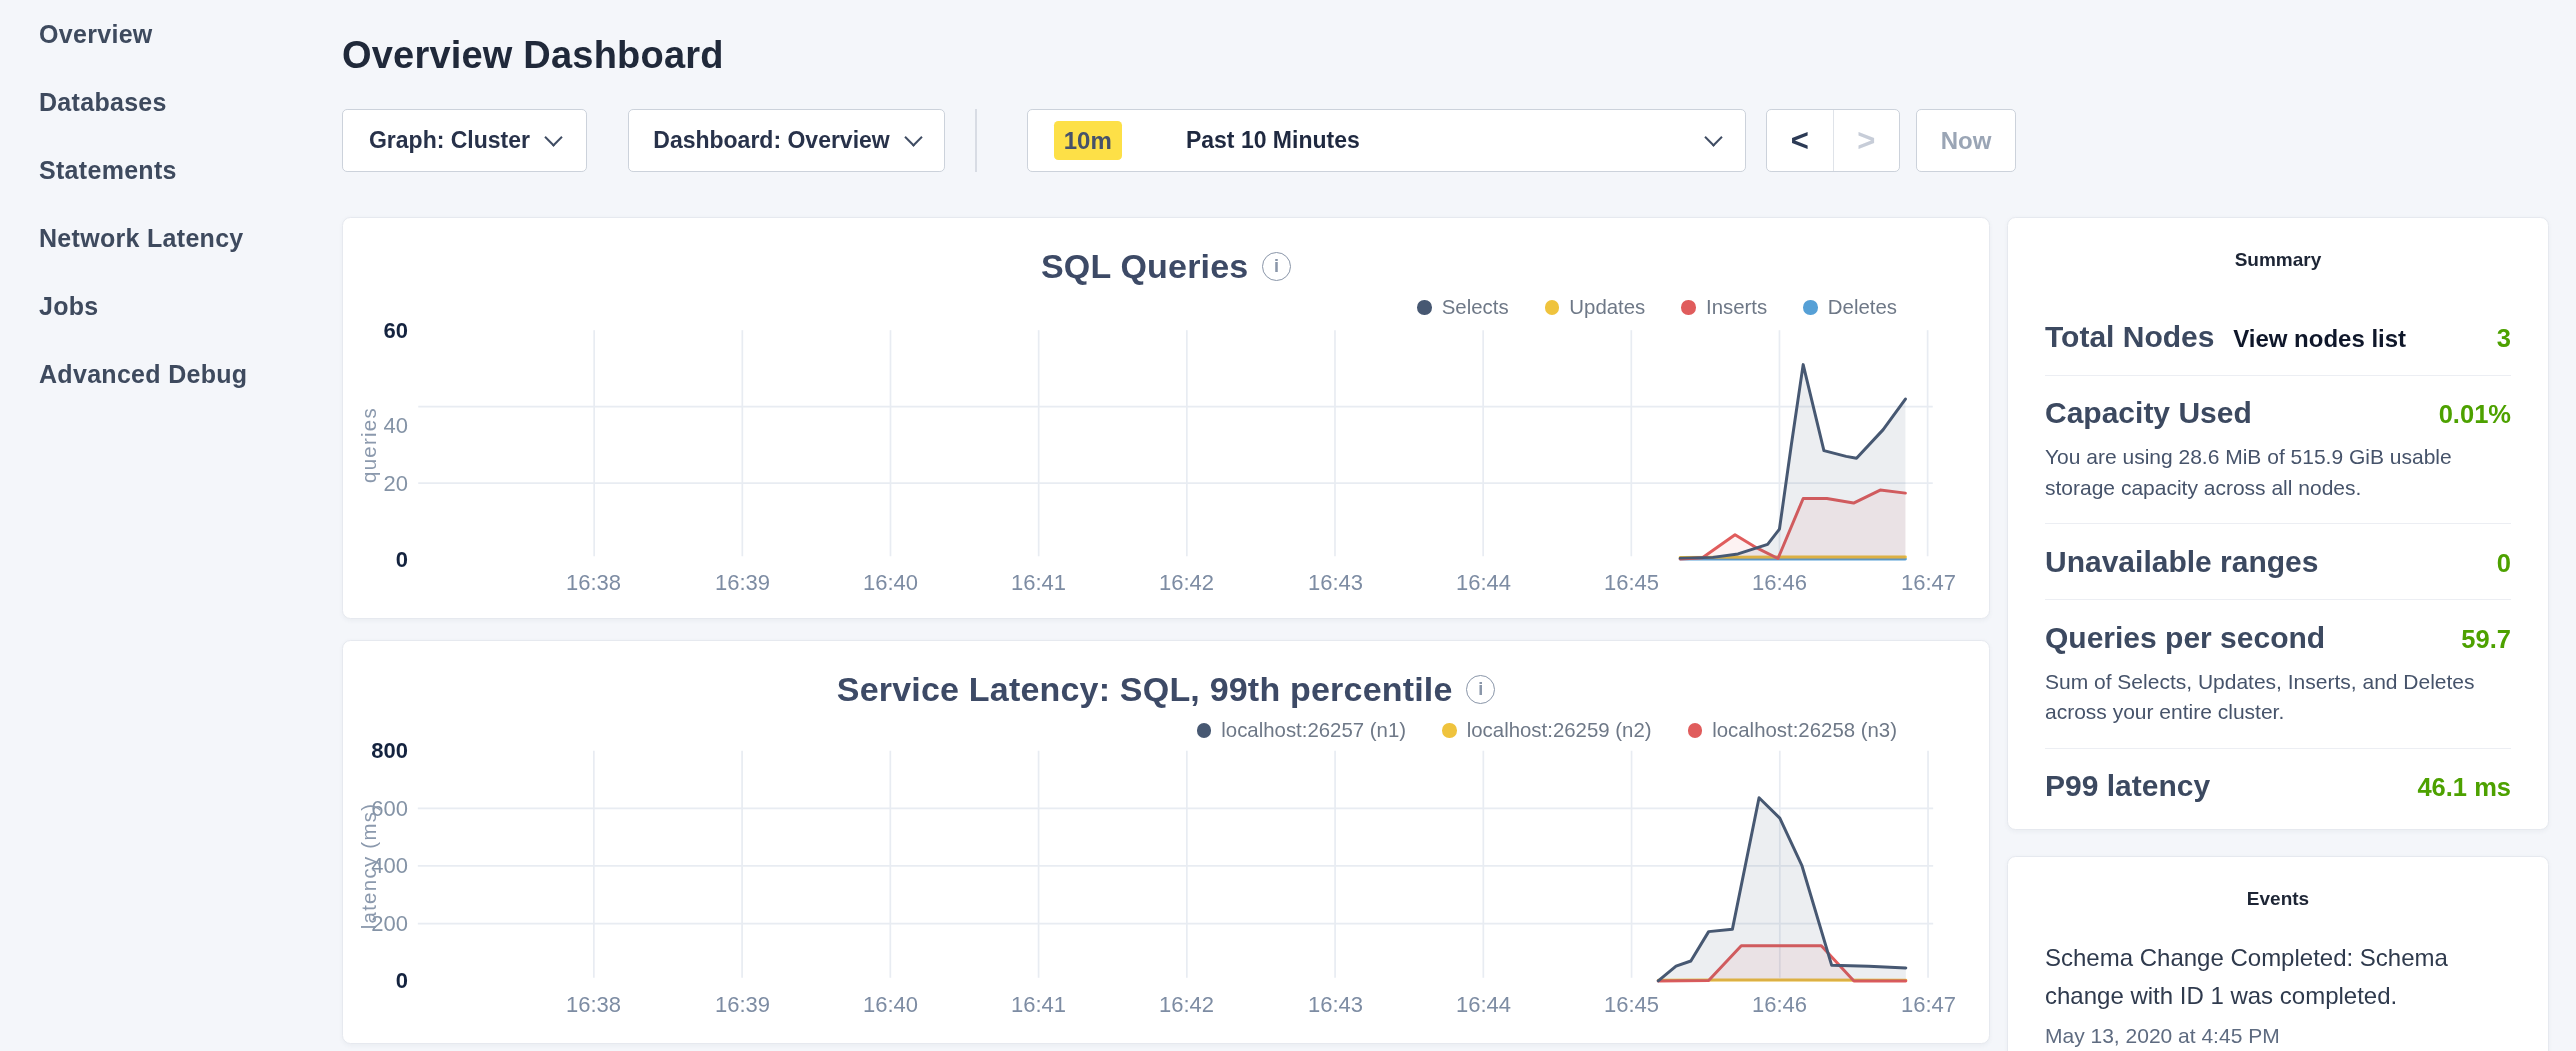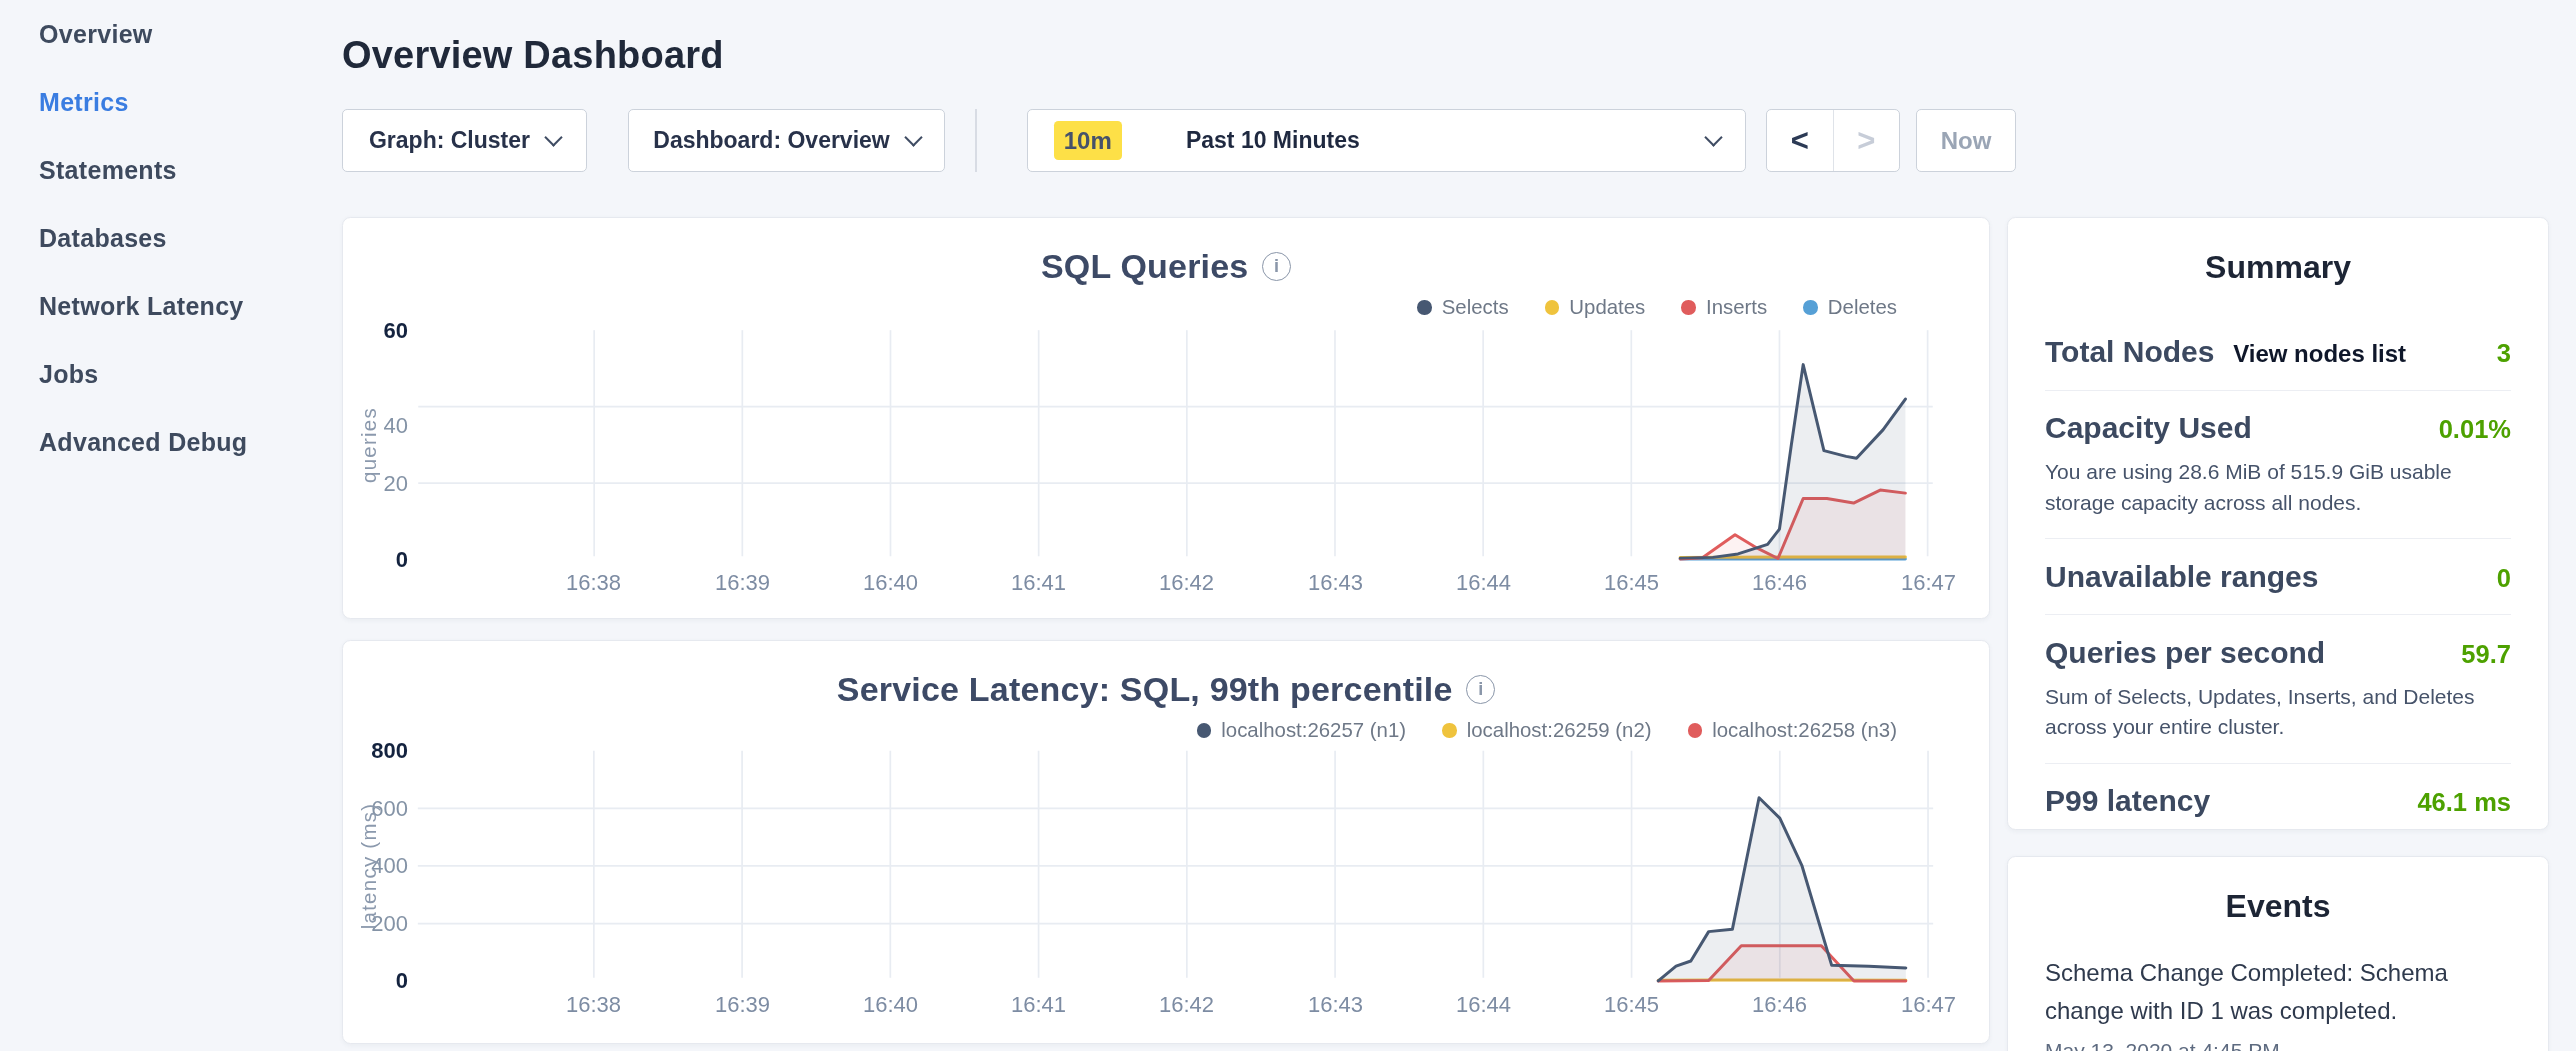--- a/index.html
+++ b/index.html
@@ -58,39 +58,38 @@
   .legend .dot{width:14.5px;height:14.5px;border-radius:50%;}
   .ytick{position:absolute;width:65px;text-align:right;font-size:22px;color:#8493a6;}
   .ytick.emph{color:#14233f;font-weight:700;}
   .xtick{position:absolute;width:119px;text-align:center;font-size:22px;color:#7d8ca3;}
   .ylabel{position:absolute;font-size:20.4px;color:#8b99ad;letter-spacing:1.3px;
     transform:translate(-50%,-50%) rotate(-90deg);white-space:nowrap;}
   .plot-svg{position:absolute;left:0;top:0;}
   
   .summary-card{left:2007px;top:217px;width:542px;height:613px;padding:31px 37px;}
   .events-card{left:2007px;top:856px;width:542px;height:255px;padding:31px 37px;}
-  .panel-title{text-align:center;font-size:32px;font-weight:700;color:#1d2535;margin:0 0 29px 0;}
+  .panel-title{text-align:center;font-size:19px;font-weight:700;color:#1d2535;margin:0 0 29px 0;}
   .sum-row{padding:20.4px 0;border-top:1.7px solid #eceef3;}
   .sum-row:first-of-type{border-top:none;}
   .sum-head{display:flex;align-items:baseline;}
   .sum-label{font-size:30px;font-weight:700;color:#3c4960;}
   .sum-link{font-size:24px;font-weight:700;color:#0f172a;margin-left:18.7px;cursor:pointer;text-decoration:none;}
   .sum-value{margin-left:auto;font-size:25.5px;font-weight:700;color:#4da100;white-space:nowrap;}
   .sum-desc{margin:12px 0 0 0;font-size:21px;line-height:1.45;color:#46536a;}
   .event-text{margin:0;font-size:24px;line-height:1.6;color:#2f3a4d;max-width:418px;}
   .event-time{margin:8.5px 0 0 0;font-size:21px;color:#5e6b80;}
 </style>
 </head>
 <body>
 
 <nav class="sidebar" id="sidebar">
     <div class="side-item">Overview</div>
-    <div class="side-item active">Metrics</div>
+    <div class="side-item">Databases</div>
     <div class="side-item">Statements</div>
-    <div class="side-item">Databases</div>
     <div class="side-item">Network Latency</div>
     <div class="side-item">Jobs</div>
     <div class="side-item">Advanced Debug</div>
   </nav>
 
 <h1 class="page-title">Overview Dashboard</h1>
 
 <div class="ctrl" style="left:342px;width:245px;">
   <span class="dd-label">Graph: Cluster</span>
   <span class="chev"></span>

